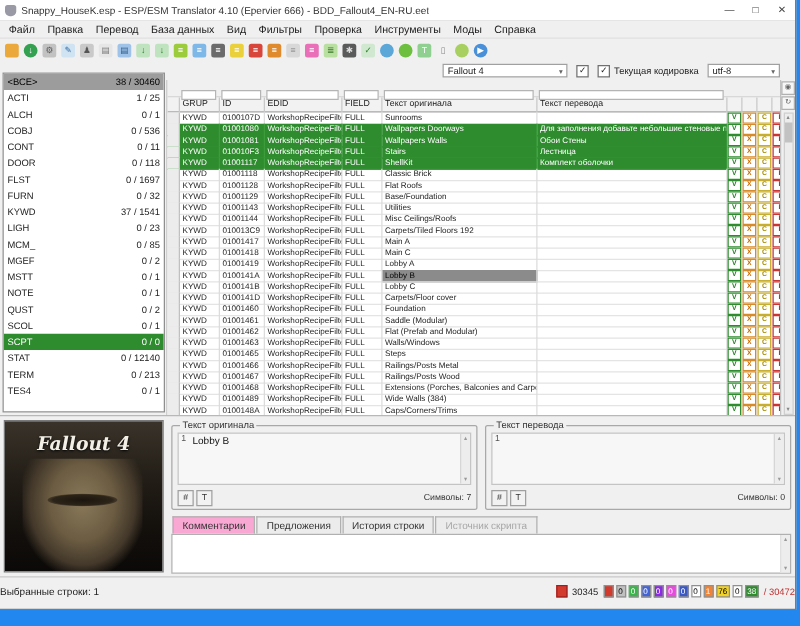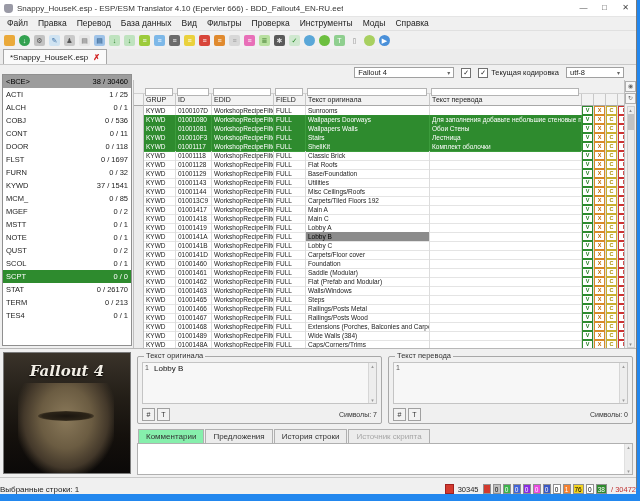--- a/index.html
+++ b/index.html
@@ -73,21 +73,21 @@
   .gbox .legend{position:absolute;top:-6px;left:6px;background:#f0f0f0;padding:0 2px;font-size:7.5px;color:#333;}
   .gbox .ta{position:absolute;left:4px;right:4px;top:5px;height:40px;background:#f7f7f7;border:1px solid #c4c4c4;display:flex;overflow:hidden;}
   .gutter{width:9px;color:#555;font-size:7px;padding-left:2px;padding-top:1px;}
   .tatext{flex:1;font-size:8px;color:#111;padding-top:1px;white-space:pre;}
   .tascroll{width:7px;background:#ededed;border-left:1px solid #d6d6d6;display:flex;flex-direction:column;justify-content:space-between;align-items:center;font-size:5px;color:#999;}
   .gfoot{position:absolute;left:4px;right:4px;bottom:3px;height:12px;display:flex;align-items:center;gap:2px;}
   .minibtn{width:11px;height:11px;border:1px solid #a0a0a0;background:#f2f2f2;font-size:7px;text-align:center;line-height:11px;color:#333;}
   .chars{margin-left:auto;font-size:7px;color:#333;}
   .btabs{display:flex;margin-top:5px;height:14px;padding-left:1px;gap:1px;}
   .btab{border:1px solid #b0b0b0;border-bottom:none;background:#ececec;padding:0 7px;line-height:13px;font-size:8px;color:#333;white-space:nowrap;}
-  .btab.active{background:#86efac;}
+  .btab.active{background:#f9a8d4;}
   .btab.disabled{color:#a6a6a6;}
   .comment{flex:1;border:1px solid #b0b0b0;background:#fff;display:flex;justify-content:flex-end;min-height:0;}
   .comment .tascroll{border-left:1px solid #e0e0e0;}
   
   .statusbar{height:16px;display:flex;align-items:flex-end;padding:0 0;font-size:8px;color:#222;background:#f0f0f0;border-top:1px solid #c8c8c8;}
   .badges{margin-left:auto;display:flex;align-items:center;gap:2px;}
   .redsq{width:9px;height:10px;background:#d23a2e;border:1px solid #a02020;box-sizing:border-box;}
   .untrans-num{font-size:7.5px;color:#222;margin:0 2px;}
   .badge{min-width:8px;padding:0 1px;height:10px;line-height:9px;text-align:center;border:1px solid #909090;font-size:6.5px;box-sizing:border-box;}
   .total{color:#c03030;font-size:7.5px;margin-left:2px;white-space:nowrap;}
@@ -194,26 +194,20 @@
         <span class="ticon" style="background: rgb(241, 241, 241); color: rgb(136, 136, 136);">▯</span>
       </span>
       <span class="tbtn">
         <span class="ticon circle" style="background: rgb(168, 208, 96); color: rgb(255, 255, 255);"></span>
       </span>
       <span class="tbtn">
         <span class="ticon circle" style="background: rgb(74, 144, 217); color: rgb(255, 255, 255);">▶</span>
       </span>
     </div>
 
-  <div class="tabstrip">
-    <span class="doctab">
-      <span>*Snappy_HouseK.esp</span>
-      <span class="close-x">✗</span>
-    </span>
-  </div>
 
   <div class="content">
     <div class="left-col">
       <div class="lp" id="leftpanel">
           <div class="lp-row hdr">
             <span>&lt;ВСЕ&gt;</span>
             <span>38 / 30460</span>
           </div>
           <div class="lp-row">
             <span>ACTI</span>
@@ -241,20 +235,24 @@
           </div>
           <div class="lp-row">
             <span>FURN</span>
             <span>0 / 32</span>
           </div>
           <div class="lp-row">
             <span>KYWD</span>
             <span>37 / 1541</span>
           </div>
           <div class="lp-row">
+            <span>LIGH</span>
+            <span>0 / 23</span>
+          </div>
+          <div class="lp-row">
             <span>MCM_</span>
             <span>0 / 85</span>
           </div>
           <div class="lp-row">
             <span>MGEF</span>
             <span>0 / 2</span>
           </div>
           <div class="lp-row">
             <span>MSTT</span>
             <span>0 / 1</span>
@@ -270,21 +268,21 @@
           <div class="lp-row">
             <span>SCOL</span>
             <span>0 / 1</span>
           </div>
           <div class="lp-row sel">
             <span>SCPT</span>
             <span>0 / 0</span>
           </div>
           <div class="lp-row">
             <span>STAT</span>
-            <span>0 / 26170</span>
+            <span>0 / 12140</span>
           </div>
           <div class="lp-row">
             <span>TERM</span>
             <span>0 / 213</span>
           </div>
           <div class="lp-row">
             <span>TES4</span>
             <span>0 / 1</span>
           </div>
         </div>

